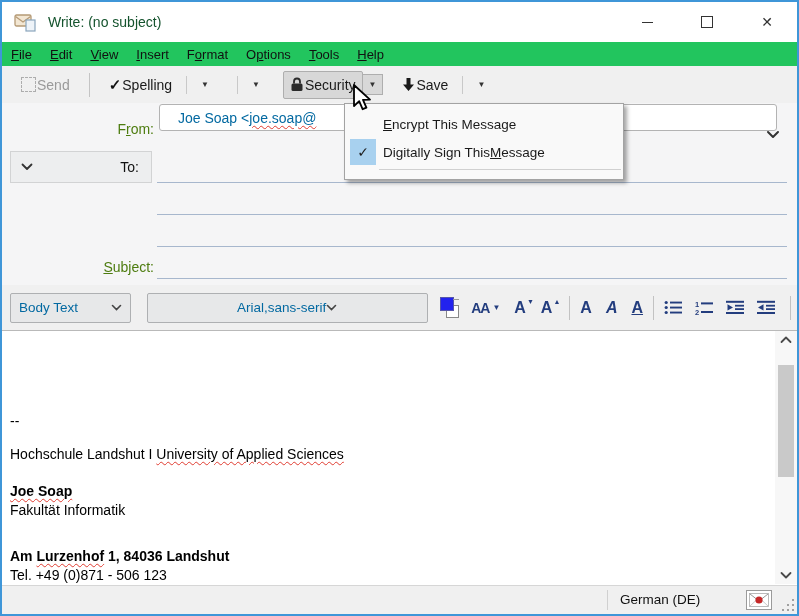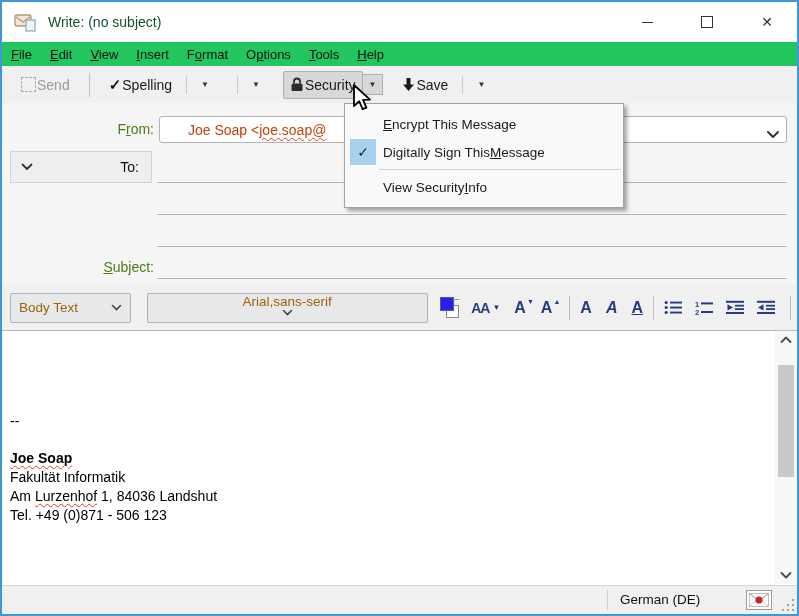--- a/index.html
+++ b/index.html
@@ -31,38 +31,38 @@
   .tb-group{display:flex;align-items:center;}
   .send{color:#9a9a9a;margin-left:12px;}
   .send-glyph{width:13px;height:13px;border:1.5px dashed #adadad;flex:none;}
   .check-glyph{font-size:15px;font-weight:bold;color:#111;}
   .pressed{background:#d8d8d8;border:1px solid #aeaeae;}
   .pressed-arrow{background:#d8d8d8;border:1px solid #aeaeae;border-left:none;}
 
   
   .headers{position:absolute;left:2px;right:2px;top:103px;height:182px;background:#f5f5f6;}
   .hdr-label{position:absolute;left:0;width:152px;text-align:right;font-size:14px;color:#4d7c0f;}
-  .from-input{position:absolute;left:157px;top:13px;width:598px;height:25px;background:#fff;border:1px solid #b3b3b3;border-radius:3px;display:flex;align-items:center;padding-left:28px;font-size:14px;color:#c2410c;}
+  .from-input{position:absolute;left:157px;top:1px;width:598px;height:25px;background:#fff;border:1px solid #b3b3b3;border-radius:3px;display:flex;align-items:center;padding-left:18px;font-size:14px;color:#0369a1;}
   .from-chevron{position:absolute;left:764px;top:22px;}
   .to-box{position:absolute;left:8px;top:48px;width:140px;height:30px;background:#edeeef;border:1px solid #d2d3d4;display:flex;align-items:center;}
   .to-box .to-lbl{flex:1;text-align:right;padding-right:12px;font-size:14px;color:#111;}
   .rcpt-line{position:absolute;left:155px;right:10px;height:0;border-bottom:1px solid #a7b7cd;}
   .sq{text-decoration-line:underline;text-decoration-style:wavy;text-decoration-color:#e03c31;text-decoration-thickness:1px;text-underline-offset:2px;}
 
   
   .secmenu{position:absolute;left:344px;top:103px;width:278px;background:#f9f9f9;border:1px solid #a3a3a3;box-shadow:3px 3px 4px rgba(0,0,0,0.35);z-index:40;padding:6px 0;font-size:13.5px;color:#1a1a1a;}
   .secmenu-item{position:relative;height:28px;display:flex;align-items:center;padding-left:38px;}
   .menu-checkbox{position:absolute;left:5px;top:1px;width:26px;height:26px;background:#a8d1ef;display:flex;align-items:center;justify-content:center;font-size:14px;color:#1e1e1e;}
   .secmenu-sep{height:0;border-top:1px solid #d0d0d0;margin:3px 2px 3px 34px;}
 
   
   .formatbar{position:absolute;left:2px;right:2px;top:285px;height:45px;background:#f0f0f0;border-bottom:1px solid #b9b9b9;display:flex;align-items:center;}
-  .combo{height:28px;background:#e7e8e9;border:1px solid #aeb0b2;border-radius:2px;display:flex;align-items:center;font-size:13.5px;color:#a16207;}
+  .combo{height:28px;background:#e7e8e9;border:1px solid #aeb0b2;border-radius:2px;display:flex;align-items:center;font-size:13.5px;color:#0369a1;}
   .combo-para{width:110px;margin-left:8px;padding:0 8px;justify-content:space-between;}
-  .combo-font{width:278px;margin-left:16px;padding:0 10px;justify-content:flex-start;flex-direction:column;}
+  .combo-font{width:278px;margin-left:16px;padding:0 10px;justify-content:center;}
   .fmt-sep{width:1px;height:24px;background:#c2c2c2;margin:0 6px;flex:none;}
   .fmt-btn{display:flex;align-items:center;justify-content:center;padding:3px 4px;color:#233d7e;}
   .color-widget{position:relative;width:21px;height:21px;margin-left:12px;}
   .color-widget .fg{position:absolute;left:0;top:0;width:12px;height:12px;background:#2222ee;border:1px solid #5555aa;}
   .color-widget .bg{position:absolute;right:0;bottom:0;width:11px;height:11px;background:#fff;border:1px solid #888;}
   .color-widget .dash{position:absolute;right:0;top:2px;width:6px;height:1px;background:#999;}
   .aa{font-size:14px;font-weight:bold;letter-spacing:-1px;}
   .bigA{font-size:16px;font-weight:bold;position:relative;line-height:1;}
   .tri{font-size:7px;position:relative;top:-6px;left:1px;}
   .boldA{font-size:16px;font-weight:bold;}
@@ -70,21 +70,21 @@
   .undA{font-size:16px;font-weight:bold;text-decoration:underline;}
   .arrow-sm{font-size:8px;margin-left:3px;}
 
   
   .bodyarea{position:absolute;left:2px;right:2px;top:331px;height:253px;background:#fff;}
   .bodytext{position:absolute;left:8px;top:0;right:34px;font-size:14px;line-height:19px;color:#000;}
   .bl{white-space:pre-wrap;}
   .l-dash{margin-top:81px;}
   .l-hs{margin-top:14px;}
   .l-name{margin-top:18px;font-weight:bold;}
-  .l-addr{}
+  .l-addr{margin-top:27px;font-weight:bold;}
 
   
   .scrollbar{position:absolute;right:2px;top:331px;width:22px;height:253px;background:#f7f7f7;}
   .sb-arrow{position:absolute;left:0;width:22px;height:18px;display:flex;align-items:center;justify-content:center;}
   .sb-up{top:0;} .sb-down{bottom:0;}
   .sb-thumb{position:absolute;left:3px;top:34px;width:16px;height:112px;background:#c9c9c9;}
 
   
   .statusbar{position:absolute;left:2px;right:2px;bottom:2px;height:28px;background:#f0f0f0;border-top:1px solid #d6d6d6;}
   .sb-sep{position:absolute;left:605px;top:4px;width:1px;height:20px;background:#d0d0d0;}
@@ -208,25 +208,20 @@
     </div>
     <div class="secmenu-item">
       <span class="menu-checkbox">
           <span>✓</span>
         </span>
       <span>Digitally Sign This </span>
         <span class="ak">M</span>
         <span>essage</span>
     </div>
     <div class="secmenu-sep"></div>
-    <div class="secmenu-item">
-      <span>View Security </span>
-        <span class="ak">I</span>
-        <span>nfo</span>
-    </div>
   </div>
 
   <div class="formatbar">
     <div class="combo combo-para">
       <span>Body Text</span>
       <svg width="11" height="7" viewBox="0 0 11 7">
           <path d="M1.5 1.5 L5.5 5.5 L9.5 1.5" fill="none" stroke="#444" stroke-width="1.6" stroke-linecap="round"></path>
         </svg>
     </div>
     <div class="combo combo-font">
@@ -298,20 +293,21 @@
           <rect x="0" y="12" width="18" height="2" fill="#233d7e"></rect>
         <path d="M1 7.4 L6.5 4.2 v6.4 z" fill="#233d7e"></path>
       </svg>
     </div>
     <div class="fmt-sep" style="margin-left:10px;"></div>
   </div>
 
   <div class="bodyarea">
     <div class="bodytext">
       <div class="bl l-dash"><span>--</span></div>
+      <div class="bl l-hs"><span>Hochschule Landshut I </span><span class="sq">University of Applied Sciences</span></div>
       <div class="bl l-name"><span class="sq">Joe Soap</span></div>
       <div class="bl"><span>Fakultät Informatik</span></div>
       <div class="bl l-addr"><span>Am </span><span class="sq">Lurzenhof</span><span> 1, 84036 Landshut</span></div>
       <div class="bl"><span>Tel. +49 (0)871 - 506 123</span></div>
     </div>
   </div>
 
   <div class="scrollbar">
     <div class="sb-arrow sb-up">
       <svg width="12" height="8" viewBox="0 0 12 8">

